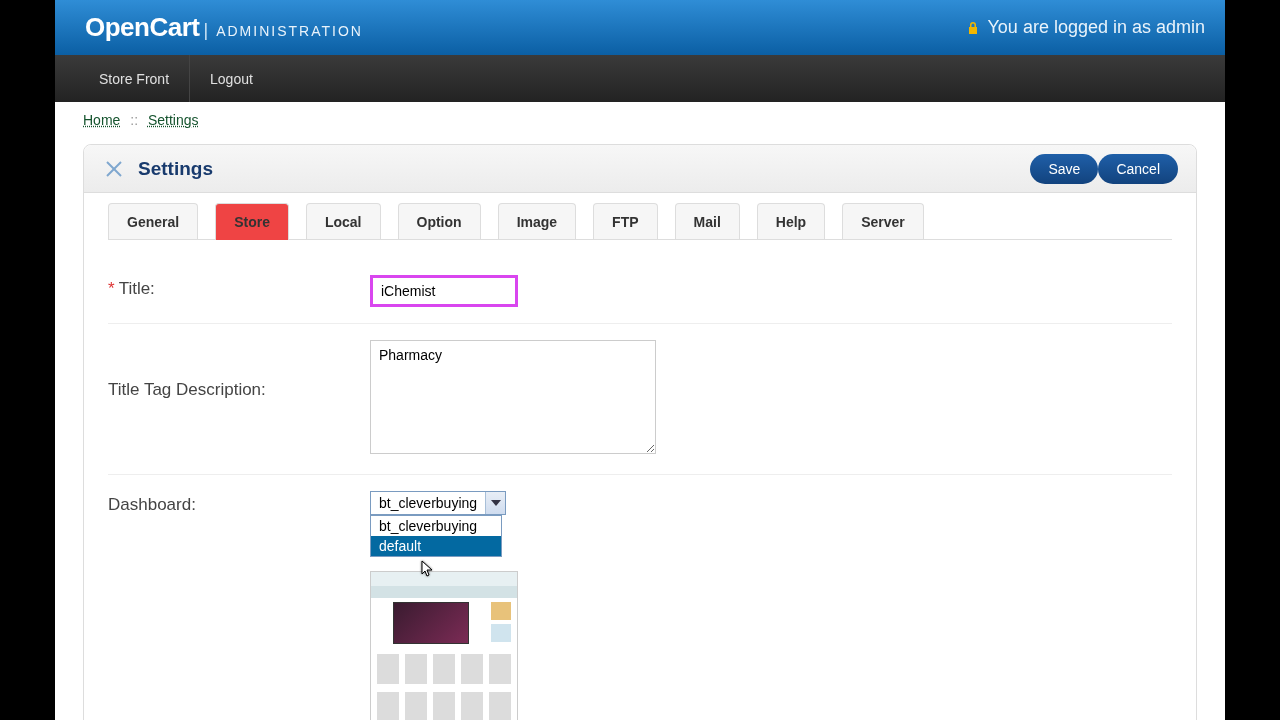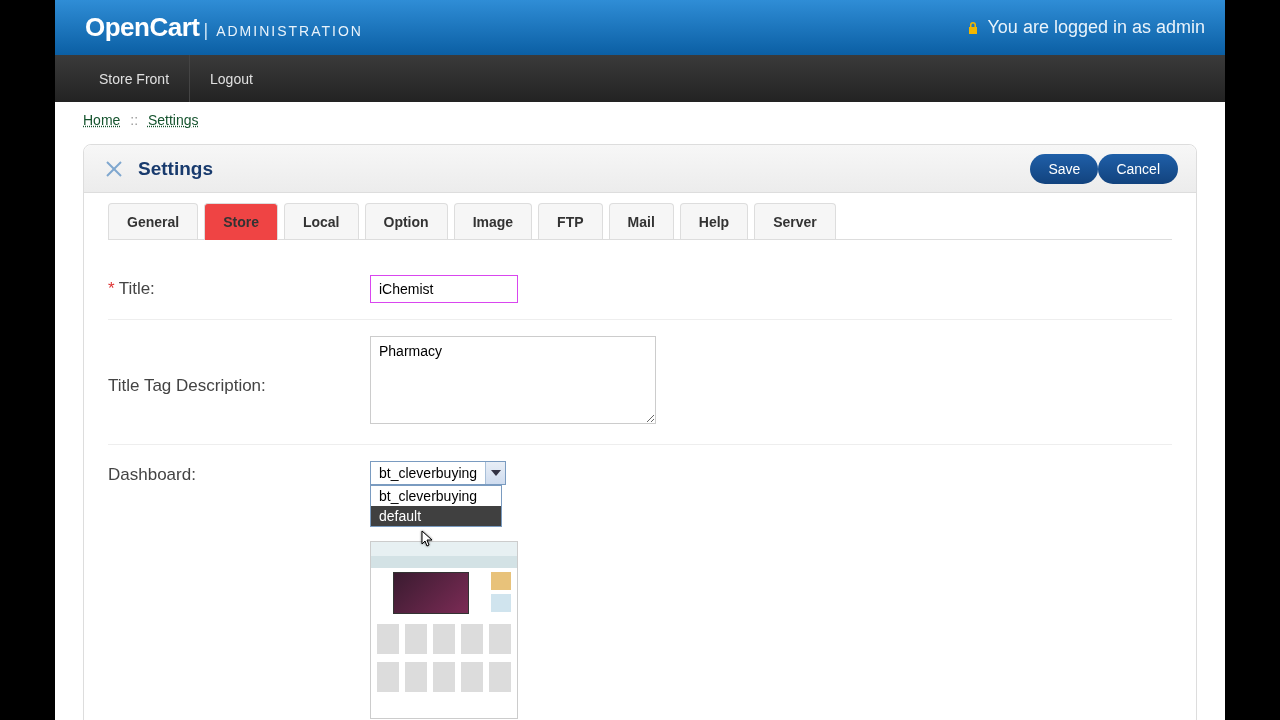--- a/index.html
+++ b/index.html
@@ -24,39 +24,39 @@
   .breadcrumb a { color: #14532d; text-decoration: underline dotted; cursor: pointer; }
   .breadcrumb .sep { margin: 0 6px; color: #999; }
   .panel { margin: 6px 28px 0 28px; border: 1px solid #ddd; border-radius: 8px; background: #fff; overflow: visible; }
   .panel-header { height: 48px; background: linear-gradient(#f7f7f7, #ececec); border-bottom: 1px solid #ddd; display: flex; align-items: center; padding: 0 18px; justify-content: space-between; border-radius: 8px 8px 0 0;}
   .panel-title-wrap { display: flex; align-items: center; gap: 12px; }
   .panel-icon { width: 24px; height: 24px; }
   .panel-icon svg { display:block; }
   .panel-title { color: #183a6d; font-size: 19px; font-weight: bold; }
   .panel-actions { display: flex; }
   .btn { padding: 7px 18px; border-radius: 18px; border: none; color: #fff; font-size: 14px; cursor: pointer; background: linear-gradient(#1f5fa8, #12437e); }
-  .tabs { display: flex; gap: 6px; padding: 10px 24px 0 24px; }
+  .tabs { display: flex; gap: 17px; padding: 10px 24px 0 24px; }
   .tab { padding: 10px 18px; border: 1px solid #ddd; border-bottom: none; border-radius: 4px 4px 0 0; background: #f6f6f6; font-size: 14px; font-weight: bold; color: #333; cursor: pointer; }
   .tab.active { background: #ef4444; position: relative; z-index: 2; }
   .tabline { height: 1px; background: #ddd; margin: 0 24px; position: relative; top: -1px; }
   .form-area { padding: 18px 24px 40px 24px; }
   .form-row { display: flex; align-items: flex-start; padding: 16px 0; border-bottom: 1px solid #eee; }
   .form-row:last-child { border-bottom: none; }
   .form-label { width: 262px; font-size: 17px; color: #444; padding-top: 4px; }
   .req { color: #d33; margin-right: 4px; }
   .form-field { flex: 1; position: relative; }
-  input[type=text] { width: 148px; padding: 5px 8px; border: 1px solid #d946ef; font-size: 14px; }
-  textarea { width: 286px; height: 88px; padding: 6px 8px; border: 1px solid #ccc; font-size: 14px; resize: both; font-family: inherit; }
+  input[type=text] { width: 148px; padding: 5px 8px; border: 3px solid #d946ef; font-size: 14px; }
+  textarea { width: 286px; height: 114px; padding: 6px 8px; border: 1px solid #ccc; font-size: 14px; resize: both; font-family: inherit; }
   .select-box { display:inline-flex; border: 1px solid #7a9bc0; background: #fff; }
   .select-text { padding: 3px 8px; font-size: 14px; min-width: 102px; }
   .select-btn { width: 20px; display:flex; align-items:center; justify-content:center; background: linear-gradient(#e8eef6,#cfdcef); border-left: 1px solid #a8bfd8; }
   .select-btn svg { display:block; }
   .dropdown { position: absolute; left: 0; top: 24px; width: 132px; border: 1px solid #7a9bc0; background: #fff; z-index: 5; }
   .dropdown-item { padding: 2px 8px; font-size: 14px; cursor: pointer; }
-  .dropdown-item.highlight { background: #404040; color: #fff; }
+  .dropdown-item.highlight { background: #0369a1; color: #fff; }
   .preview { margin-top: 56px; width: 148px; height: 178px; border: 1px solid #ccc; background: linear-gradient(#e7f0f2 0 14px, #d3e2e5 14px 26px, #fff 26px); position: relative; }
   .preview .hero { position:absolute; left:22px; top:30px; width:76px; height:42px; background: linear-gradient(135deg,#3a1b30,#7b2b55); border:1px solid #333; }
   .preview .side1 { position:absolute; right:6px; top:30px; width:20px; height:18px; background:#e8c27a; }
   .preview .side2 { position:absolute; right:6px; top:52px; width:20px; height:18px; background:#d0e4ee; }
   .preview .row1 { position:absolute; left:6px; top:82px; right:6px; height:30px; display:flex; gap:6px; }
   .preview .row1 div, .preview .row2 div { flex:1; background:#dcdcdc; }
   .preview .row2 { position:absolute; left:6px; top:120px; right:6px; height:30px; display:flex; gap:6px; }
   .cursor { position:absolute; left:50px; top:44px; z-index:10; pointer-events:none;}
   .cursor svg { display:block; filter: drop-shadow(0 0 1px rgba(0,0,0,0.6)); }
 </style>

